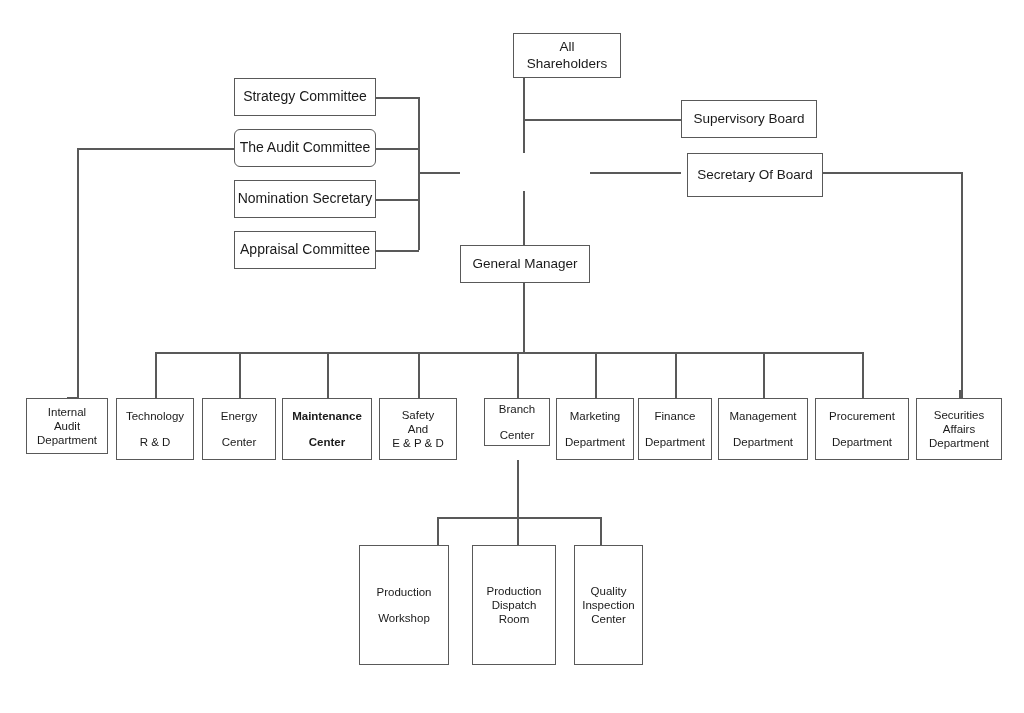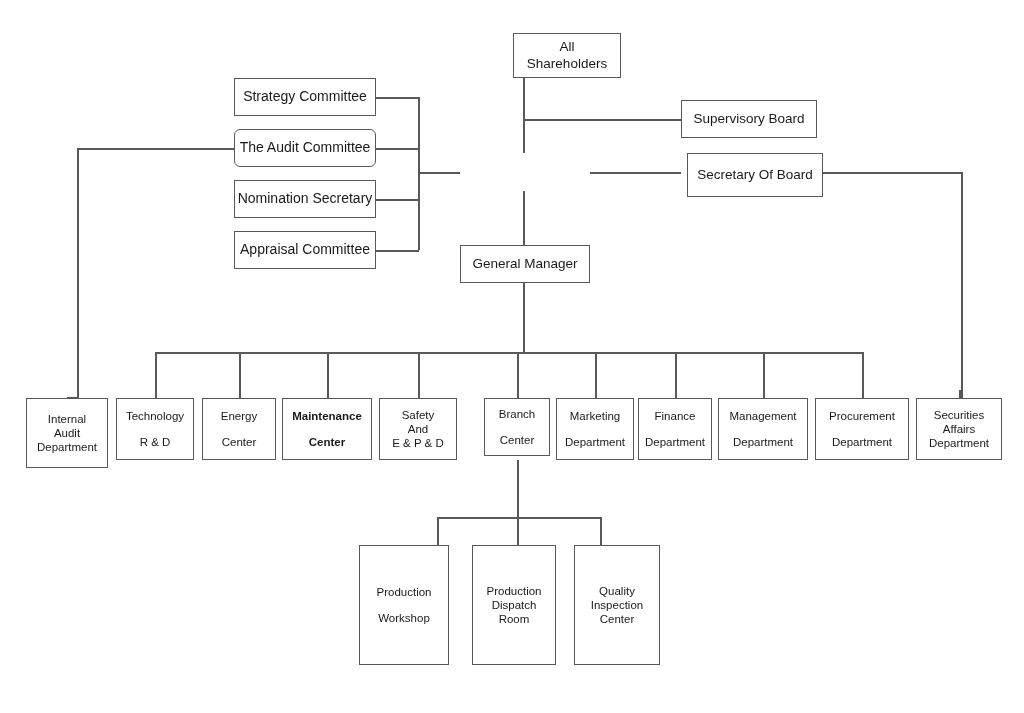--- a/index.html
+++ b/index.html
@@ -102,21 +102,21 @@
     </div>
     <div class="node sz-md" style="left: 234px; top: 129px; width: 142px; height: 38px; border-radius: 6px;">
       <span class="line">The Audit Committee</span>
     </div>
     <div class="node sz-md" style="left: 234px; top: 180px; width: 142px; height: 38px;">
       <span class="line">Nomination Secretary</span>
     </div>
     <div class="node sz-md" style="left: 234px; top: 231px; width: 142px; height: 38px;">
       <span class="line">Appraisal Committee</span>
     </div>
-    <div class="node sz-sm" style="left: 26px; top: 398px; width: 82px; height: 70px;">
+    <div class="node sz-sm" style="left: 26px; top: 398px; width: 82px; height: 56px;">
       <span class="line">Internal</span>
       <span class="line">Audit</span>
       <span class="line">Department</span>
     </div>
     <div class="node sz-sm gap" style="left: 116px; top: 398px; width: 78px; height: 62px;">
       <span class="line">Technology</span>
       <span class="line">R &amp; D</span>
     </div>
     <div class="node sz-sm gap" style="left: 202px; top: 398px; width: 74px; height: 62px;">
       <span class="line">Energy</span>
@@ -124,21 +124,21 @@
     </div>
     <div class="node sz-sm gap" style="left: 282px; top: 398px; width: 90px; height: 62px; font-weight: bold;">
       <span class="line">Maintenance</span>
       <span class="line">Center</span>
     </div>
     <div class="node sz-sm" style="left: 379px; top: 398px; width: 78px; height: 62px;">
       <span class="line">Safety</span>
       <span class="line">And</span>
       <span class="line">E &amp; P &amp; D</span>
     </div>
-    <div class="node sz-sm gap" style="left: 484px; top: 398px; width: 66px; height: 58px;">
+    <div class="node sz-sm gap" style="left: 484px; top: 398px; width: 66px; height: 48px;">
       <span class="line">Branch</span>
       <span class="line">Center</span>
     </div>
     <div class="node sz-sm gap" style="left: 556px; top: 398px; width: 78px; height: 62px;">
       <span class="line">Marketing</span>
       <span class="line">Department</span>
     </div>
     <div class="node sz-sm gap" style="left: 638px; top: 398px; width: 74px; height: 62px;">
       <span class="line">Finance</span>
       <span class="line">Department</span>
@@ -158,18 +158,18 @@
     </div>
     <div class="node sz-sm gap" style="left: 359px; top: 545px; width: 90px; height: 120px;">
       <span class="line">Production</span>
       <span class="line">Workshop</span>
     </div>
     <div class="node sz-sm" style="left: 472px; top: 545px; width: 84px; height: 120px;">
       <span class="line">Production</span>
       <span class="line">Dispatch</span>
       <span class="line">Room</span>
     </div>
-    <div class="node sz-sm" style="left: 574px; top: 545px; width: 86px; height: 120px;">
+    <div class="node sz-sm" style="left: 574px; top: 545px; width: 69px; height: 120px;">
       <span class="line">Quality</span>
       <span class="line">Inspection</span>
       <span class="line">Center</span>
     </div>
   </div>
 
 </body></html>

